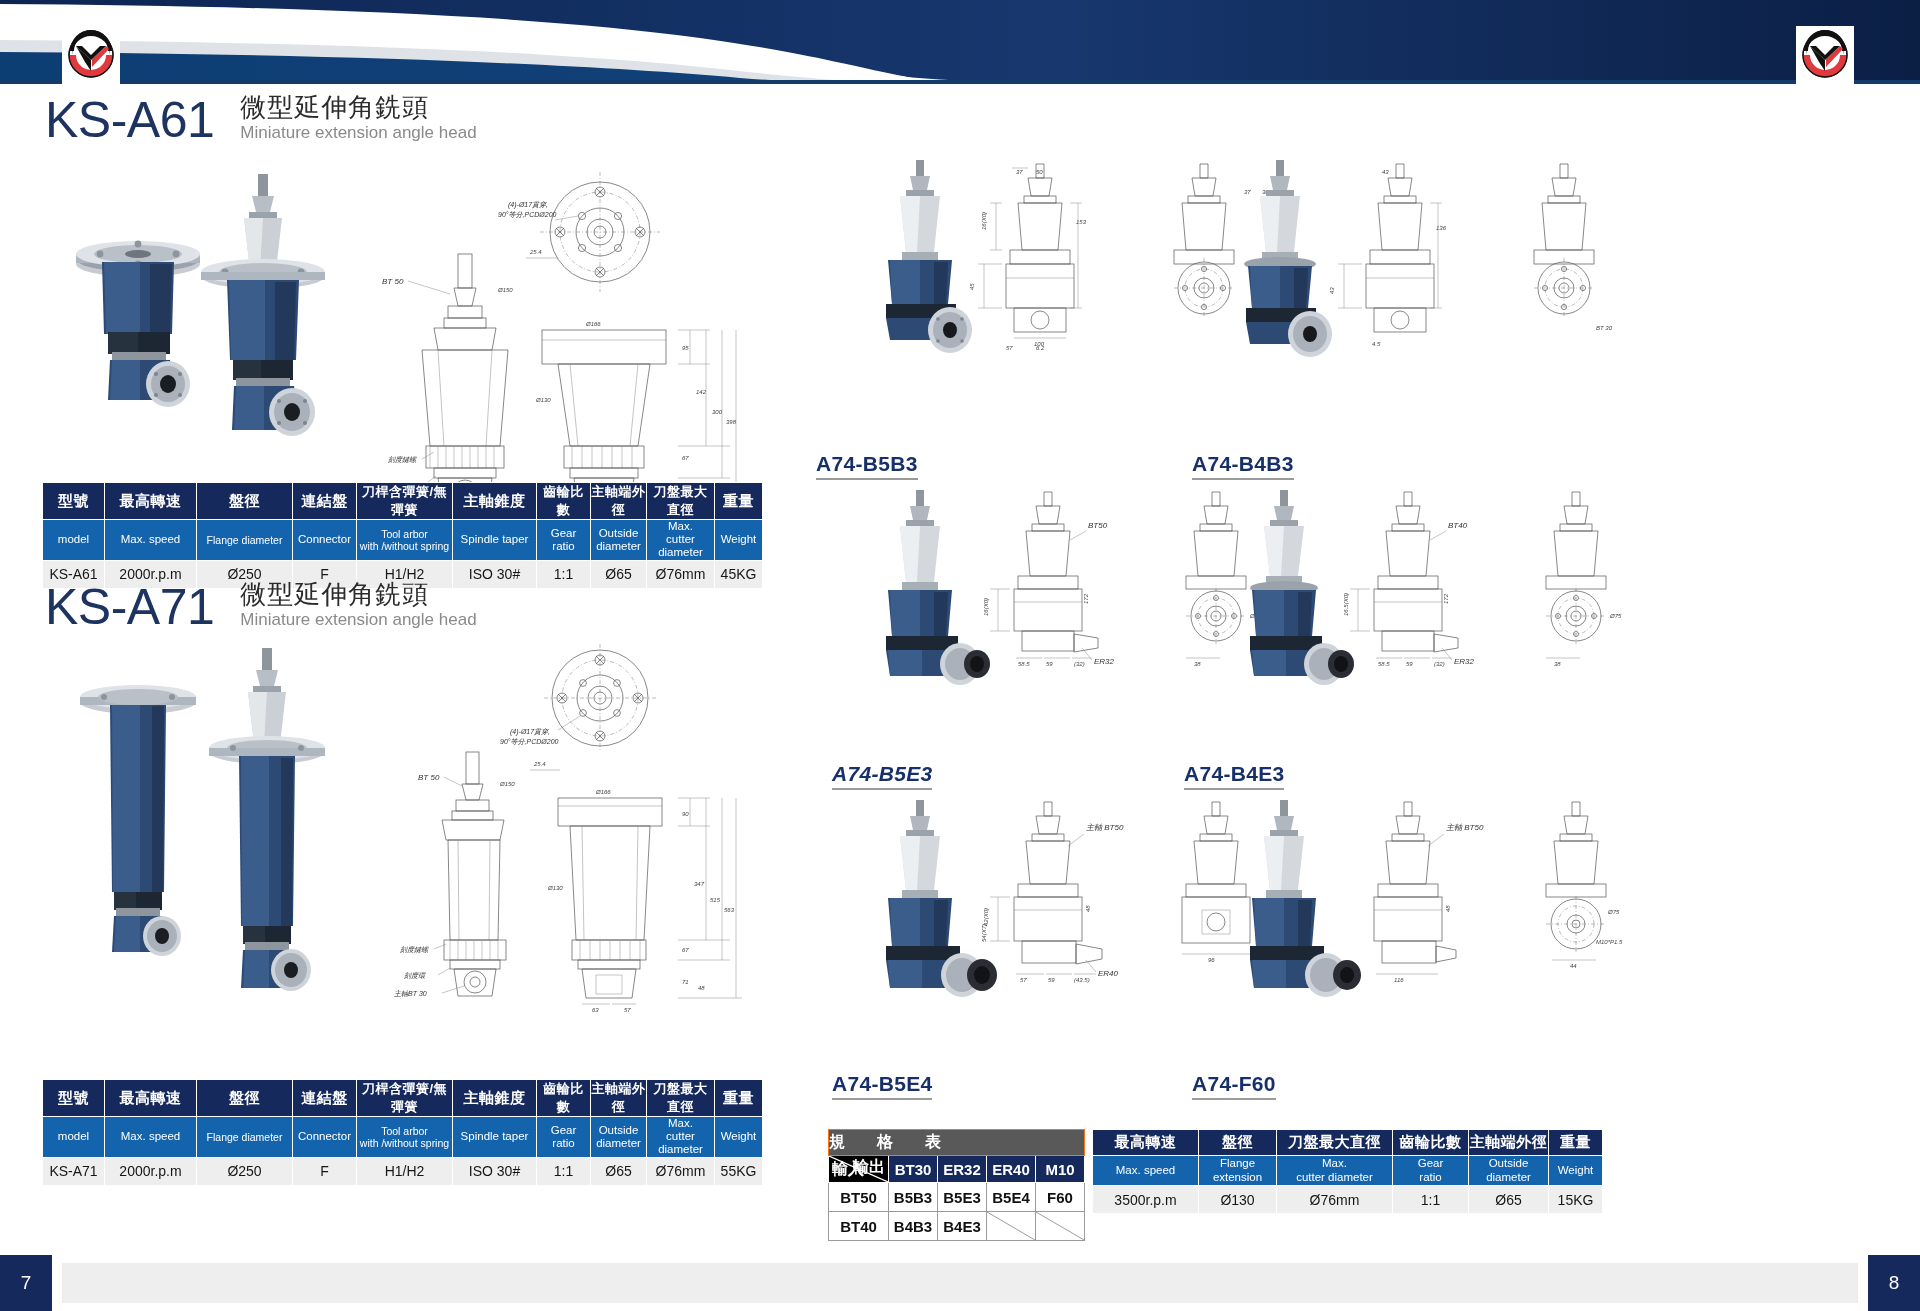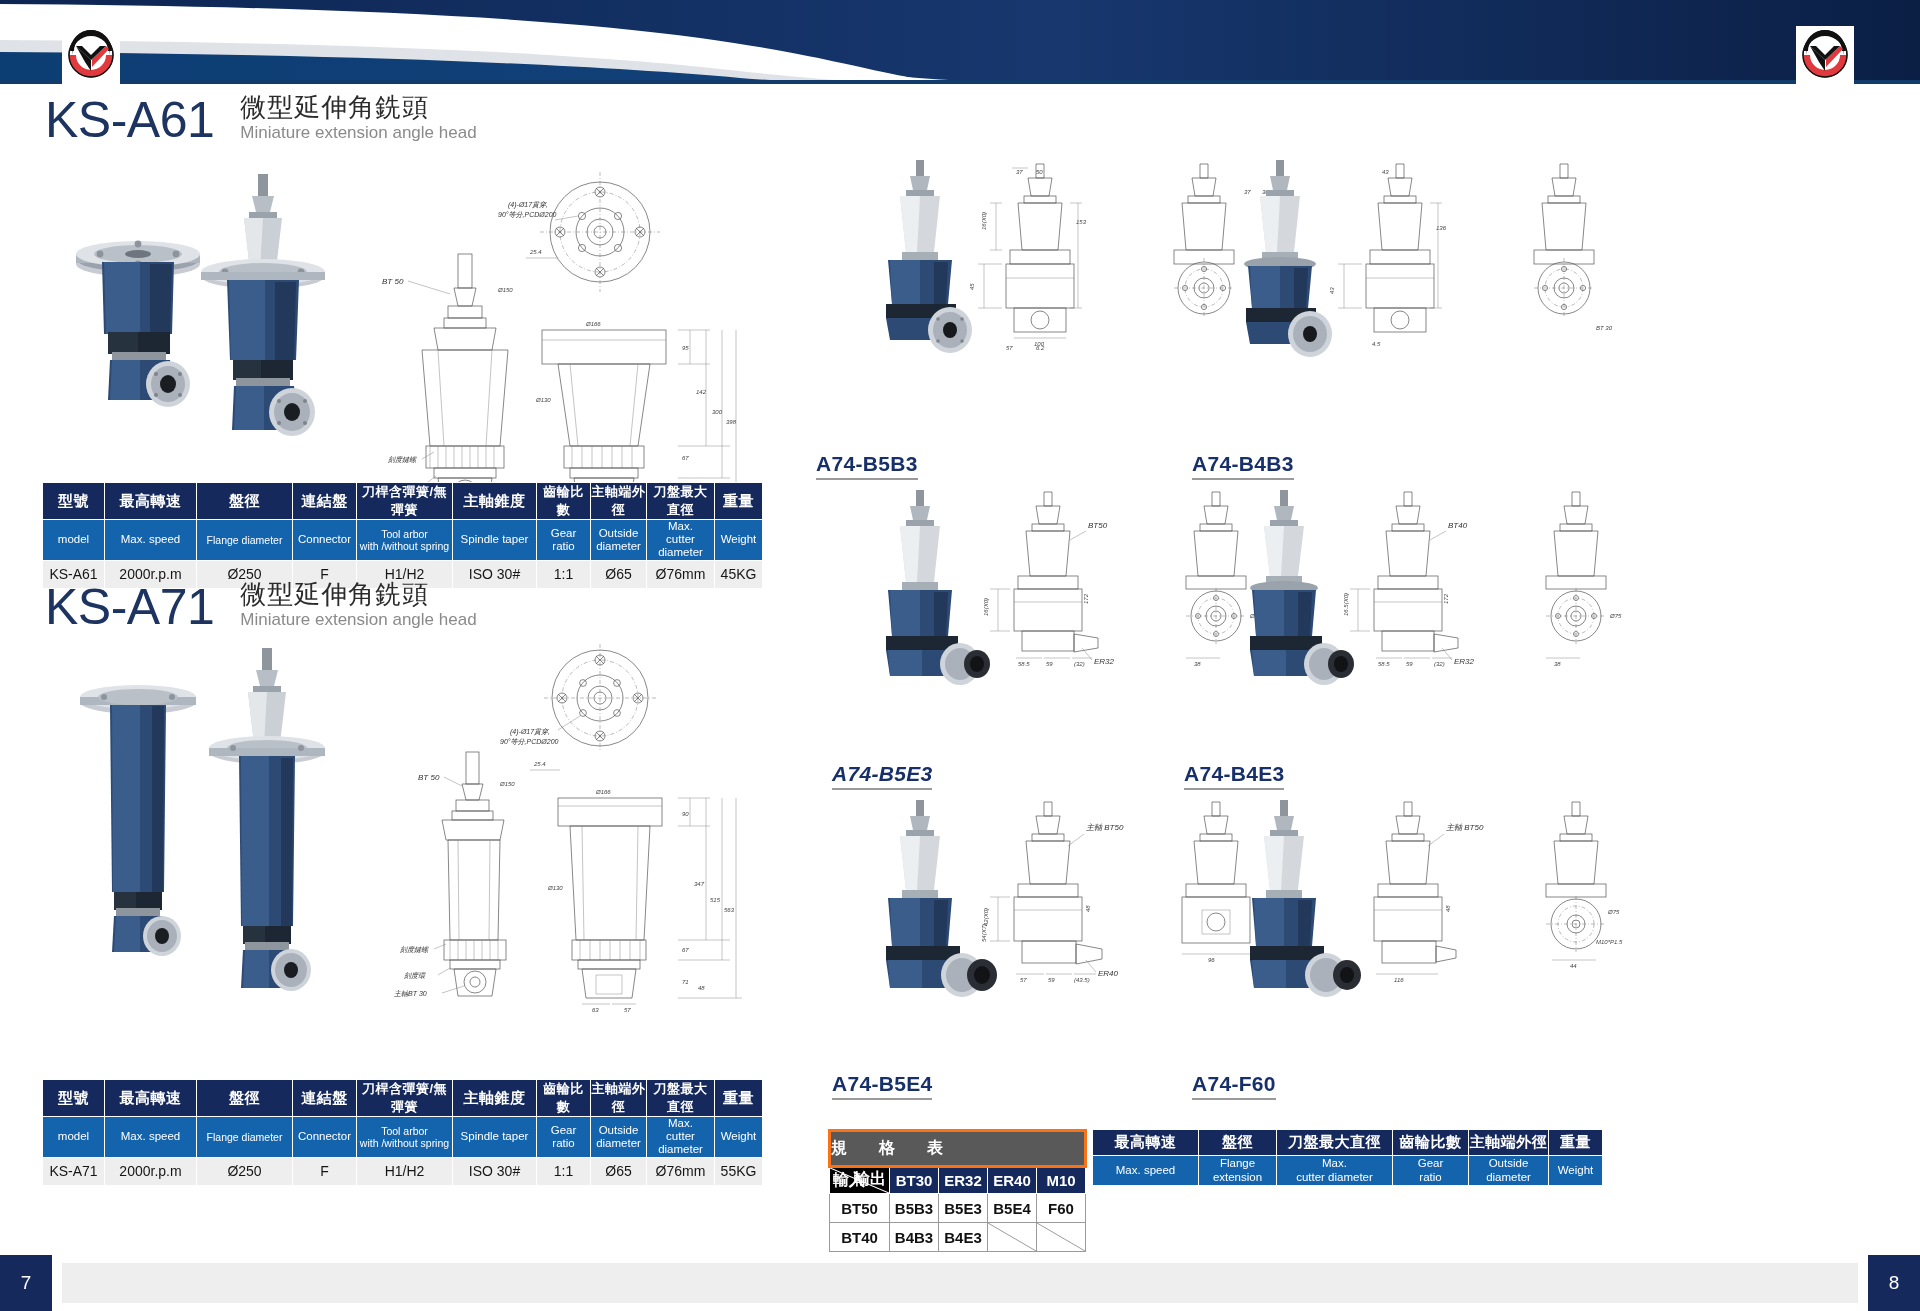--- a/index.html
+++ b/index.html
@@ -57,21 +57,21 @@
   .model-cap {
     font-size: 21px; font-weight: bold; color: #17306a;
     border-bottom: 2px solid #9a9a9a; display: inline-block;
     padding-bottom: 2px; letter-spacing: 0.3px;
   }
 
   
   table.matrix { border-collapse: collapse; table-layout: fixed; }
   .mx-title {
     background: #595959; color: #fff; font-size: 16px; font-weight: bold;
-    height: 36px; letter-spacing: 8px; border: 3px solid #f97316;
+    height: 26px; letter-spacing: 8px; border: 1px solid #f97316;
   }
   .mx-corner {
     background: #000000; color: #fff; font-size: 16px; height: 20px;
     position: relative; border: 1px solid #fff; width: 60px;
   }
   .mx-corner .ci { position: absolute; left: 3px; bottom: 2px; }
   .mx-corner .co { position: absolute; right: 3px; top: 1px; }
   .mx-corner .slash {
     position: absolute; left: 0; top: 0; width: 100%; height: 100%;
   }
@@ -1156,20 +1156,28 @@
       <th class="th-en" style="white-space:pre-line">Flange
 extension</th>
       <th class="th-en" style="white-space:pre-line">Max.
 cutter diameter</th>
       <th class="th-en" style="white-space:pre-line">Gear
 ratio</th>
       <th class="th-en" style="white-space:pre-line">Outside
 diameter</th>
       <th class="th-en">Weight</th>
     </tr>
+    <tr>
+      <td class="td-val">3500r.p.m</td>
+      <td class="td-val">Ø130</td>
+      <td class="td-val">Ø76mm</td>
+      <td class="td-val">1:1</td>
+      <td class="td-val">Ø65</td>
+      <td class="td-val">15KG</td>
+    </tr>
   </tbody>
     </table>
 </div>
 
 <div class="footer">
   <div class="foot-bar"></div>
   <div class="pagenum left">7</div>
   <div class="pagenum right">8</div>
 </div>
 

